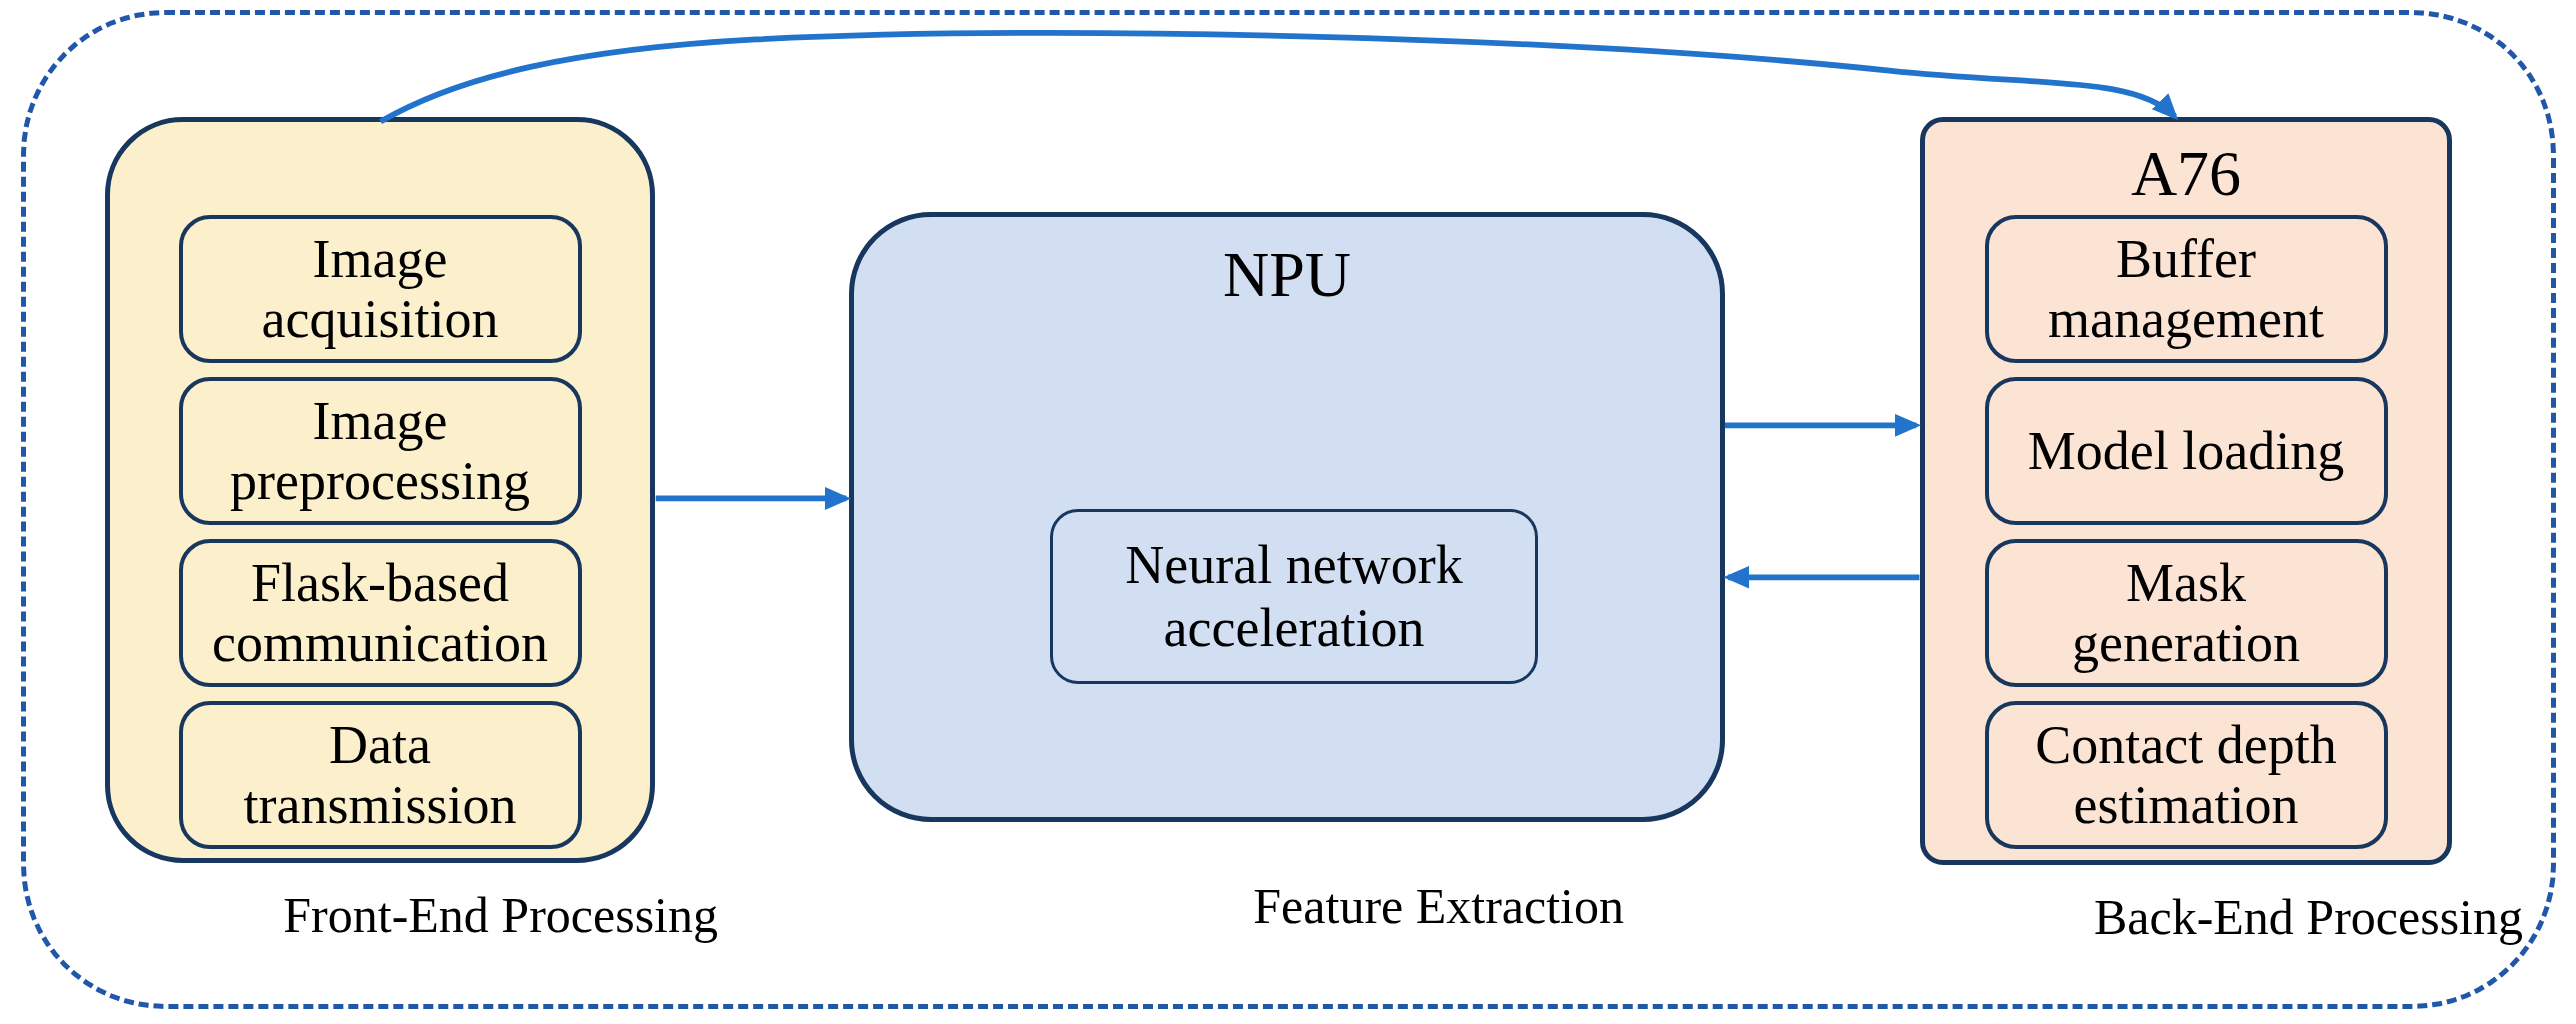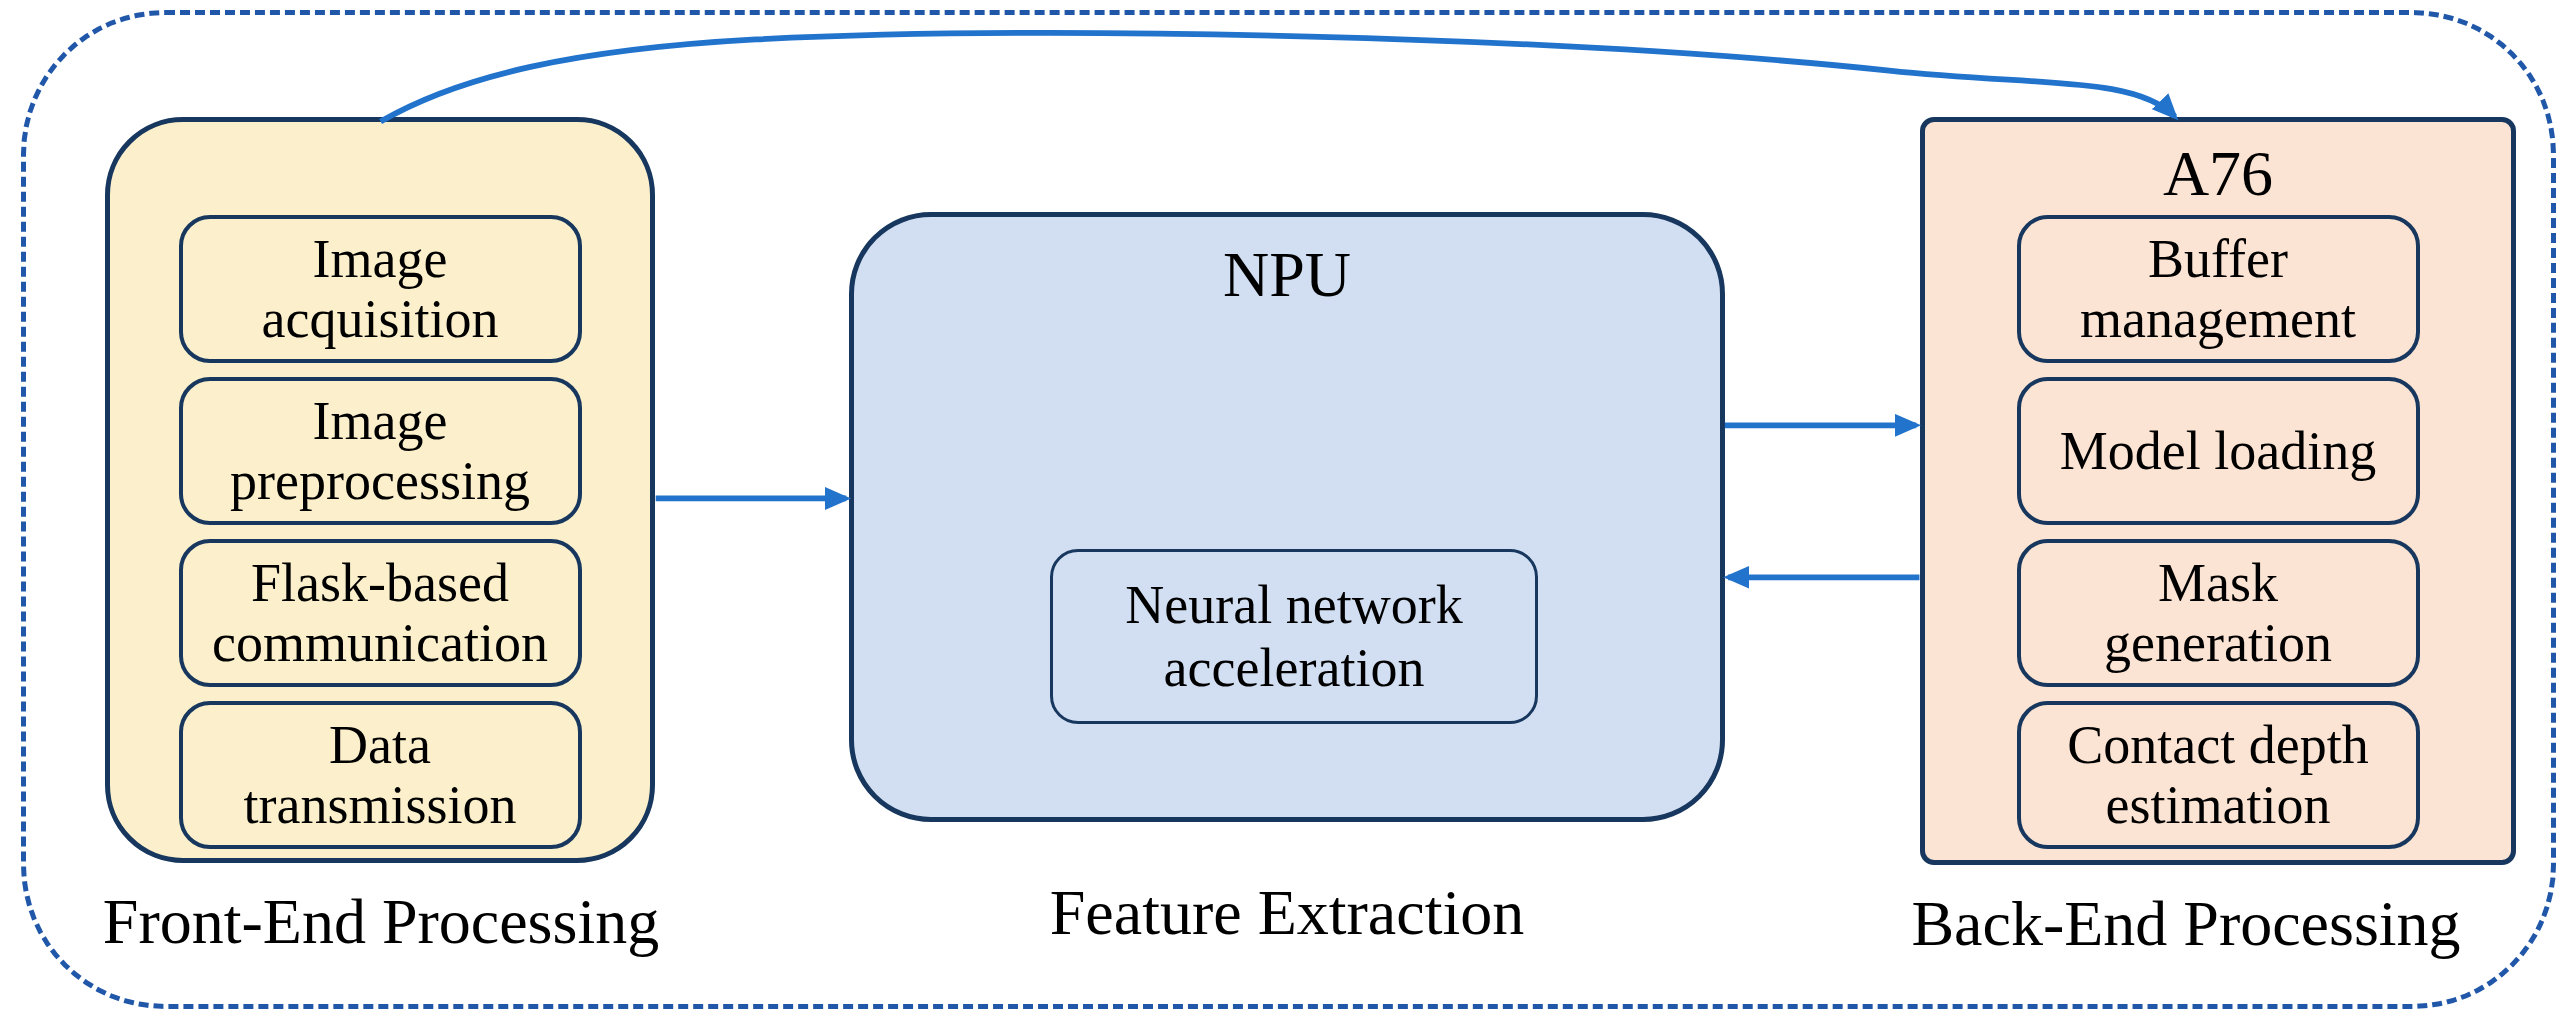--- a/index.html
+++ b/index.html
@@ -12,44 +12,44 @@
     width:2576px;height:1024px;position:relative;overflow:hidden;
     font-family:"Liberation Serif","DejaVu Serif",serif;color:var(--ink);
   }
   .outer-dashed{
     position:absolute;left:20.5px;top:10px;width:2535px;height:999px;
     border:5.8px dashed var(--dash);border-radius:144px;background:transparent;
   }
   .block{position:absolute;border:5px solid var(--navy);}
   .block-a55{left:105px;top:117px;width:550px;height:746px;background:var(--yellow);border-radius:78px;}
   .block-npu{left:849px;top:212px;width:876px;height:610px;background:var(--blue);border-radius:82px;}
-  .block-a76{left:1920px;top:117px;width:596px;height:748px;background:var(--peach);border-radius:14px;}
+  .block-a76{left:1920px;top:117px;width:532px;height:748px;background:var(--peach);border-radius:23px;}
   .block-title{
     text-align:center;font-size:64px;line-height:1;padding-top:20px;
   }
   .block-npu .block-title{padding-top:26px;}
   .subbox-stack{
     position:absolute;left:0;right:0;top:93px;
     display:flex;flex-direction:column;align-items:center;gap:14px;
   }
   .subbox{
     width:403px;height:148px;border:4.1px solid var(--navy);border-radius:31px;
     background:inherit;display:flex;align-items:center;justify-content:center;
     text-align:center;font-size:54px;line-height:1.12;padding:0 23px;
   }
   .block-a55 .subbox{background:var(--yellow);}
   .block-a76 .subbox{background:var(--peach);}
   .npu-inner{
     position:absolute;left:196px;top:292px;width:488px;height:175px;
     border:3.3px solid var(--navy);border-radius:28px;background:var(--blue);
     display:flex;align-items:center;justify-content:center;text-align:center;
-    font-size:54px;line-height:1.15;padding:0 25px;margin-top:40px;
+    font-size:54px;line-height:1.15;padding:0 25px;
   }
   .col-label{
-    position:absolute;width:674px;text-align:center;font-size:64px;line-height:1;
+    position:absolute;width:674px;text-align:right;font-size:50px;line-height:1;
   }
   .label-front{left:44px;top:890px;}
   .label-feature{left:950px;top:881px;}
   .label-back{left:1849px;top:892px;}
   svg.arrows{position:absolute;left:0;top:0;width:2576px;height:1024px;pointer-events:none;}
   .arrow-line{stroke:var(--arrow);stroke-width:7;fill:none;}
   .arrowhead{fill:var(--arrow);}
 </style>
 </head>
 <body>

